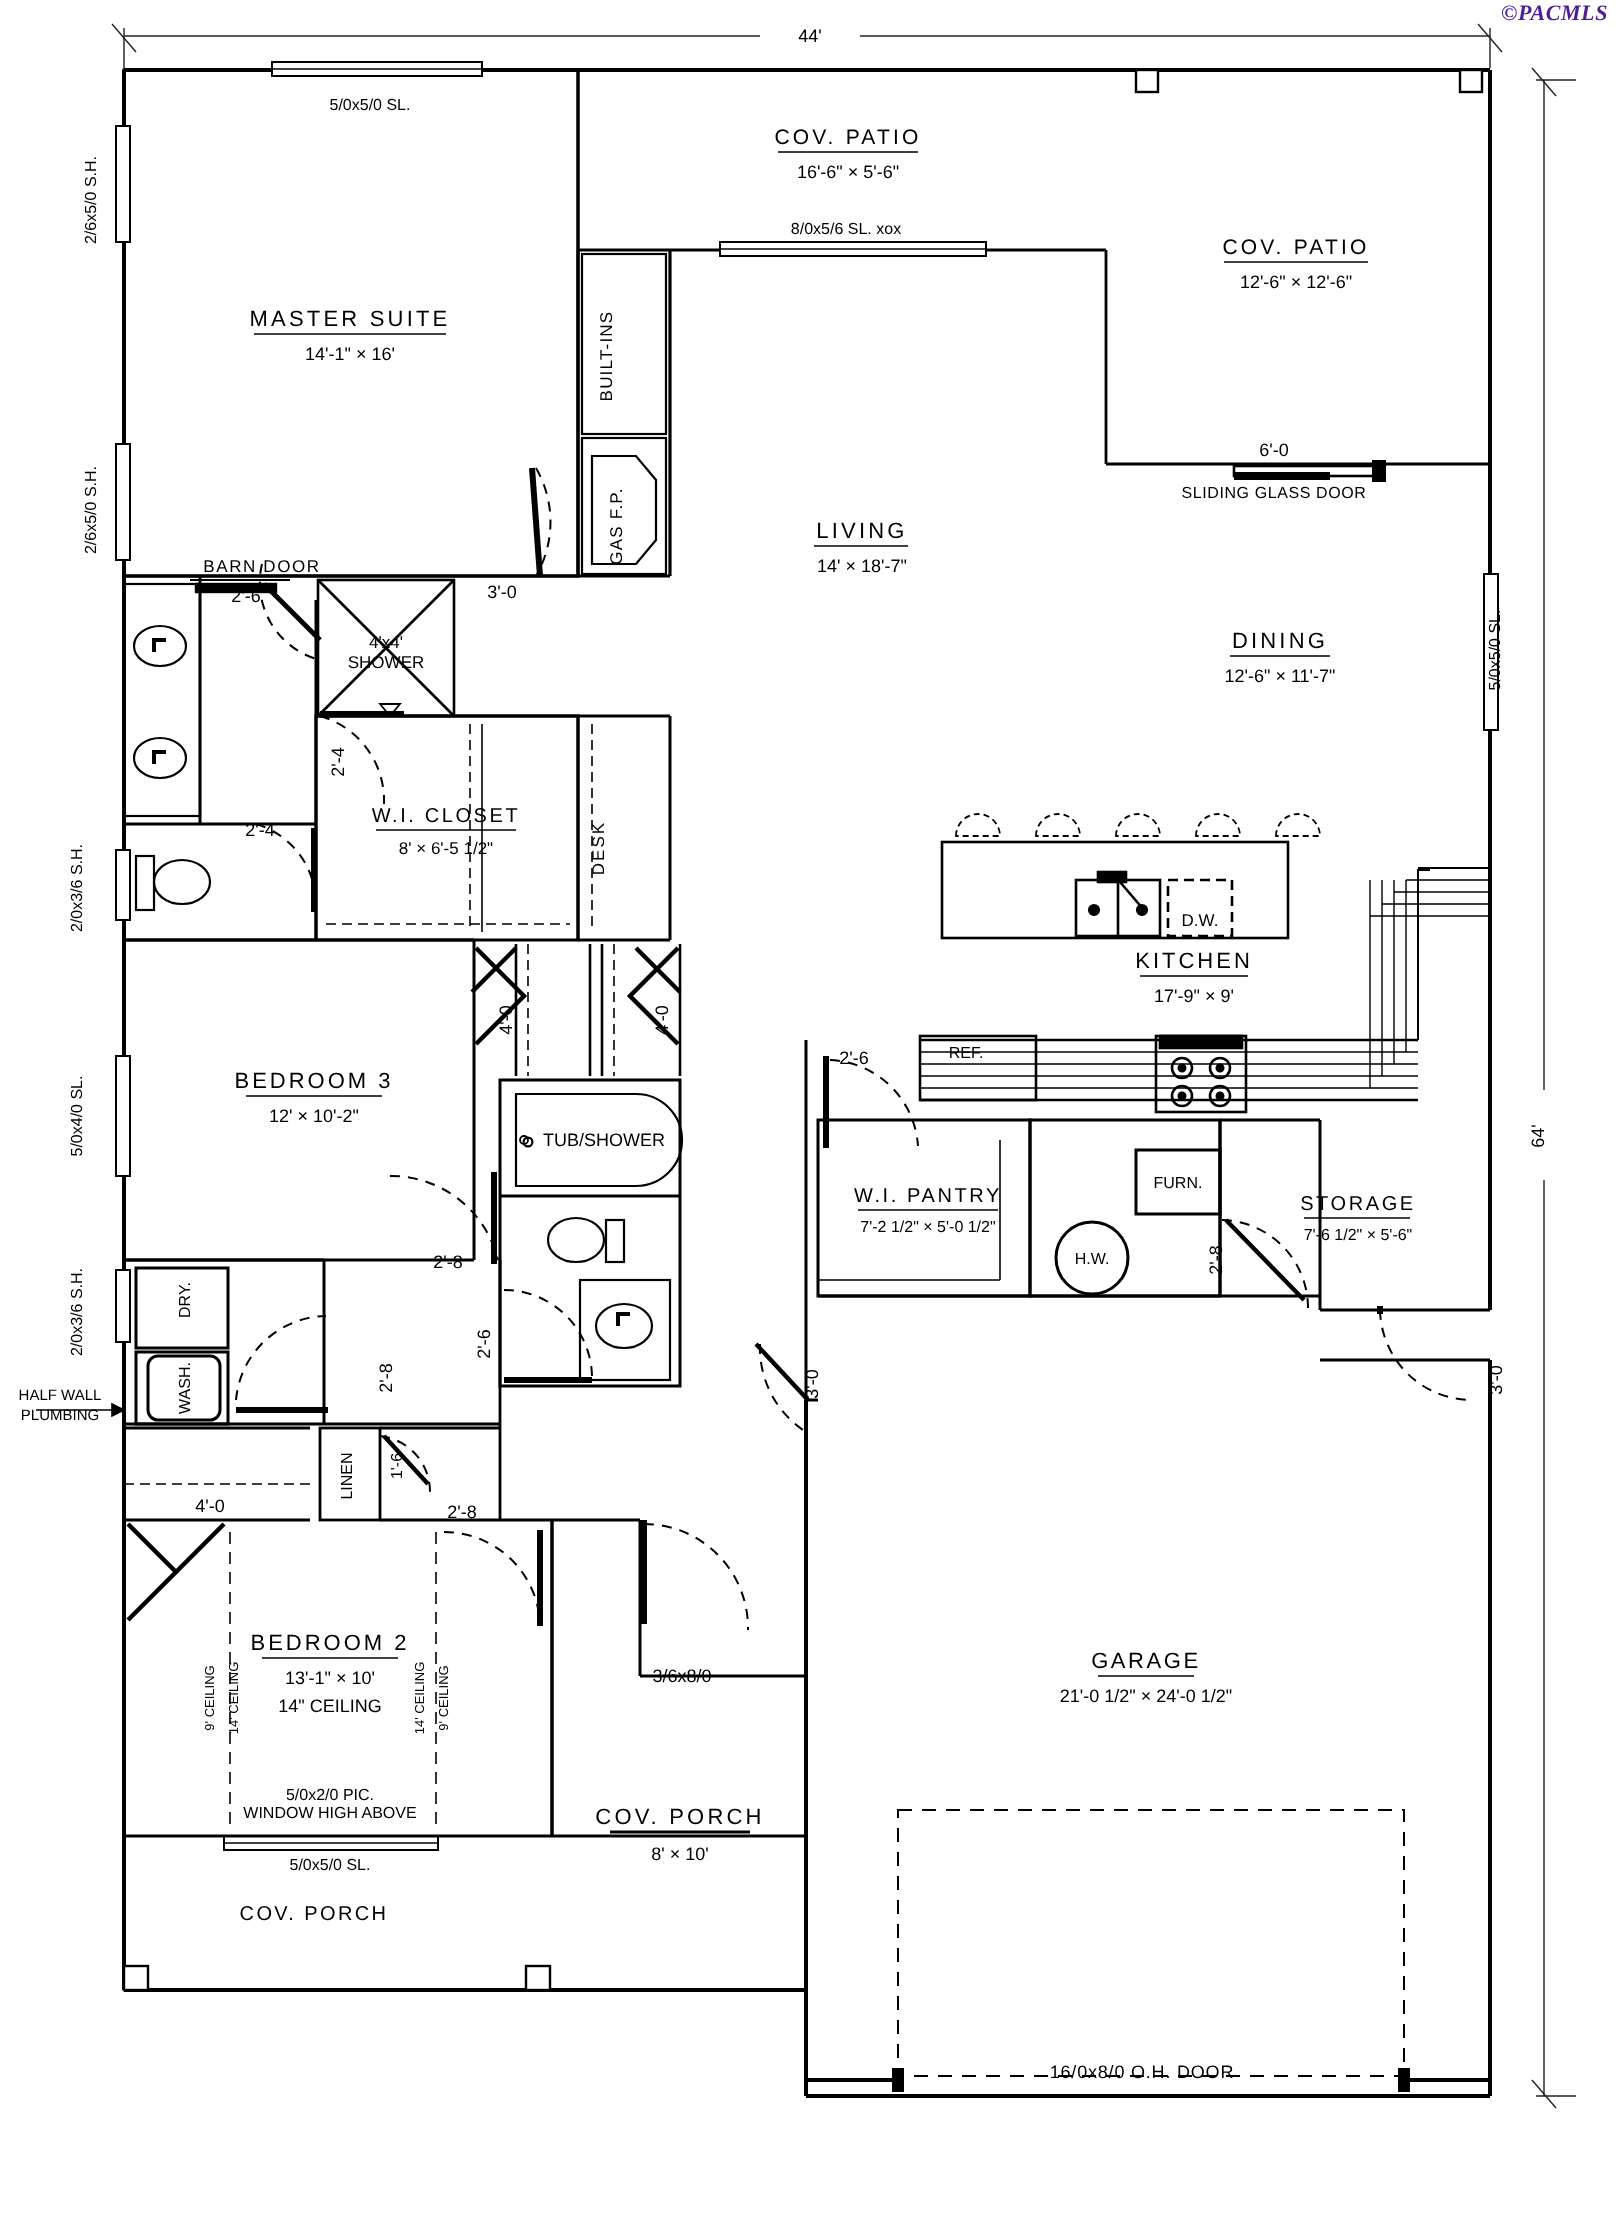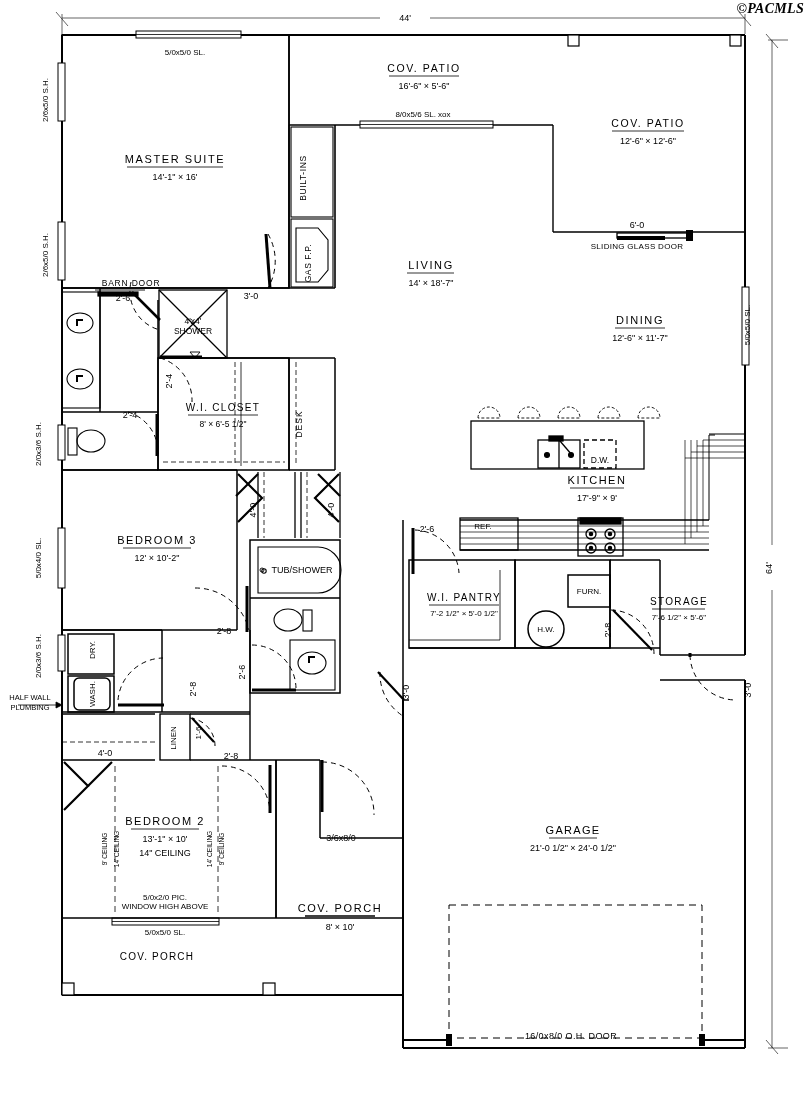--- a/index.html
+++ b/index.html
@@ -1,20 +1,20 @@
 <!DOCTYPE html>
 <html><head>
 <meta charset="utf-8">
 <style>
   html,body{margin:0;padding:0;background:#ffffff;}
   body{font-family:"Liberation Sans",sans-serif;}
   #page{position:relative;width:810px;height:1110px;background:#ffffff;overflow:hidden;}
   svg{display:block;}
-  .wm{position:absolute;top:1px;right:6px;font-family:"Liberation Serif",serif;font-size:14px;
-      font-weight:bold;font-style:italic;color:#000000;letter-spacing:.3px;}
+  .wm{position:absolute;top:1px;right:6px;font-family:"Liberation Serif",serif;font-size:11px;
+      font-weight:bold;font-style:italic;color:#4c1d95;letter-spacing:.3px;}
   text{font-family:"Liberation Sans",sans-serif;fill:#000;}
 </style>
 </head>
 <body>
 
 <div id="page">
 
   <div class="wm">©PACMLS</div>
 
   <svg id="plan-svg" width="810" height="1110" viewBox="0 0 810 1110">

